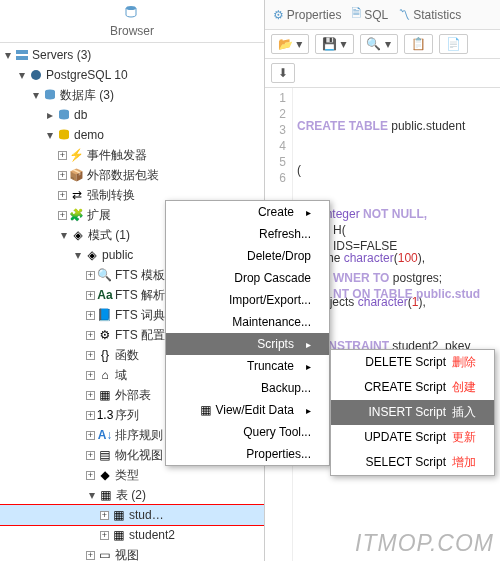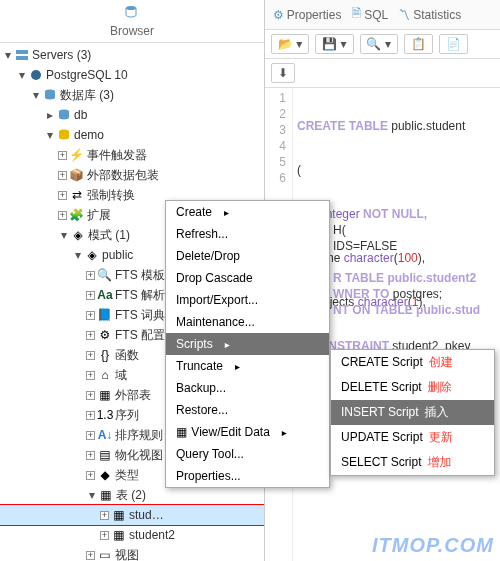--- a/index.html
+++ b/index.html
@@ -24,25 +24,25 @@
 .gutter div { height: 16px; line-height: 16px; }
 .code { padding: 2px 4px; white-space: pre; color: #333; overflow: hidden; }
 .code div { height: 16px; line-height: 16px; }
 .kw { color: #b39ddb; font-weight: bold; }
 .kw2 { color: #7e57c2; }
 .str { color: #2e7d32; }
 .num { color: #d32f2f; }
 
 
 .ctx { position: absolute; background: #fff; border: 1px solid #aaa; box-shadow: 2px 2px 6px rgba(0,0,0,0.3); z-index: 10; }
-.ctx-item { padding: 4px 18px 4px 10px; display: flex; align-items: center; justify-content: flex-start; gap: 12px; cursor: default; white-space:nowrap; }
+.ctx-item { padding: 4px 18px 4px 10px; display: flex; align-items: center; justify-content: flex-end; gap: 12px; cursor: default; white-space:nowrap; }
 .ctx-item.hover { background: #737373; color: #fff; }
 .ctx-item .arr { color: inherit; font-size: 10px; }
 .outline-scripts { position:absolute; border:1px solid red; pointer-events:none; }
-.watermark { position: absolute; right: 6px; bottom: 4px; color: #3b82f6; font-weight: bold; font-style: italic; font-size: 20px; letter-spacing: 1px; opacity: 0.5; }
+.watermark { position: absolute; right: 6px; bottom: 4px; color: #737373; font-weight: normal; font-style: italic; font-size: 23px; letter-spacing: 1px; opacity: 0.5; }
 .status { padding: 2px 6px; color:#333; font-family: Consolas, monospace; font-size:12px; white-space:pre; }
 
 .sub-ann { color: #ff3b30; margin-left: 6px; }
 svg{display:block}
 </style>
 </head>
 <body>
 
 <div class="container">
   <div class="tree-panel">
@@ -291,60 +291,56 @@
       <span class="arr">▸</span>
     </div>
   <div class="ctx-item">
       <span>Truncate</span>
       <span class="arr">▸</span>
     </div>
   <div class="ctx-item">
       <span>Backup...</span>
     </div>
   <div class="ctx-item">
-      <span>Restore...</span>
-    </div>
-  <div class="ctx-item">
       <span style="display:flex;align-items:center;gap:4px">
         <span>▦</span>
         <span>View/Edit Data</span>
       </span>
       <span class="arr">▸</span>
     </div>
   <div class="ctx-item">
       <span>Query Tool...</span>
     </div>
   <div class="ctx-item">
       <span>Properties...</span>
     </div>
 </div>
 <div class="outline-scripts" style="left:166px; top:349px; width:83px; height:22px"></div>
 
 <div class="ctx" style="left:330px; top:349px; width:165px">
   <div class="ctx-item">
+      <span><span>DELETE Script</span><span class="sub-ann">删除</span></span>
+    </div>
+  <div class="ctx-item">
       <span><span>CREATE Script</span><span class="sub-ann">创建</span></span>
-    </div>
-  <div class="ctx-item">
-      <span><span>DELETE Script</span><span class="sub-ann">删除</span></span>
     </div>
   <div class="ctx-item hover">
       <span><span>INSERT Script</span><span class="sub-ann" style="color:#fff">插入</span></span>
     </div>
   <div class="ctx-item">
       <span><span>UPDATE Script</span><span class="sub-ann">更新</span></span>
     </div>
   <div class="ctx-item">
       <span><span>SELECT Script</span><span class="sub-ann">增加</span></span>
     </div>
 </div>
 
 <div style="position:absolute; left:333px; top:222px; font-family:Consolas,monospace; font-size:12px; color:#333; line-height:16px">
   <div><span>H(</span></div>
   <div><span>IDS=FALSE</span></div>
   <div style="height:16px"></div>
-  <div><span class="kw">R TABLE public.student2</span></div>
   <div><span class="kw">WNER TO</span><span> postgres;</span></div>
   <div><span class="kw">NT ON TABLE public.stud</span></div>
 </div>
 
 <div class="status" style="position:absolute; left:333px; top:460px"><span>eturned successfully in 1</span></div>
 
 <div class="watermark">ITMOP.COM</div>
 
 </body></html>

